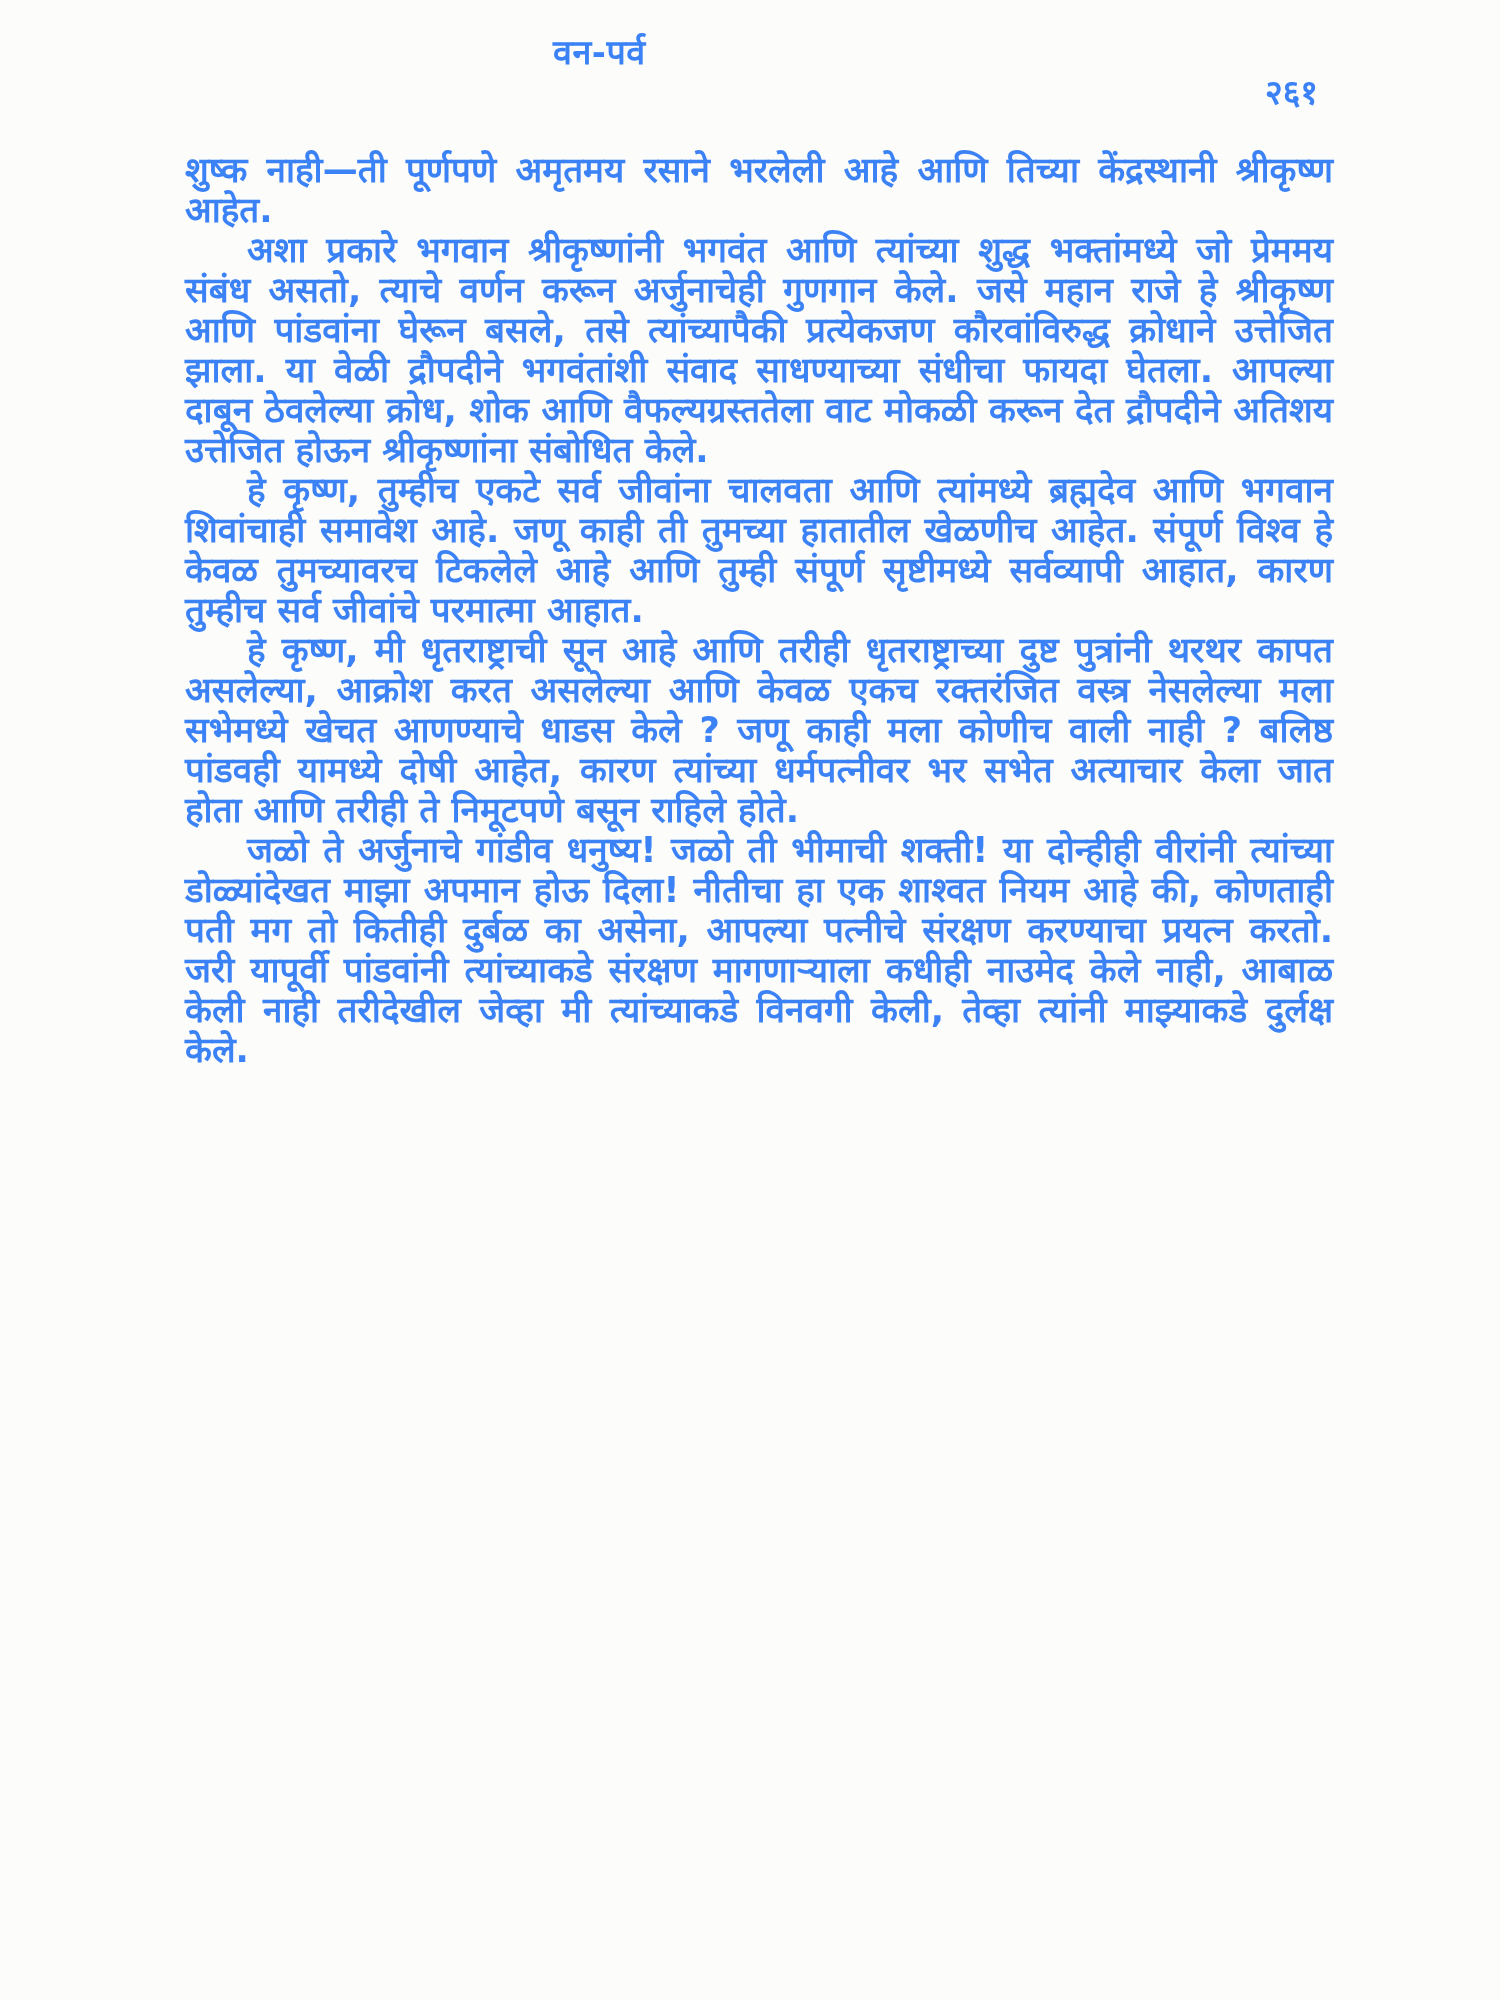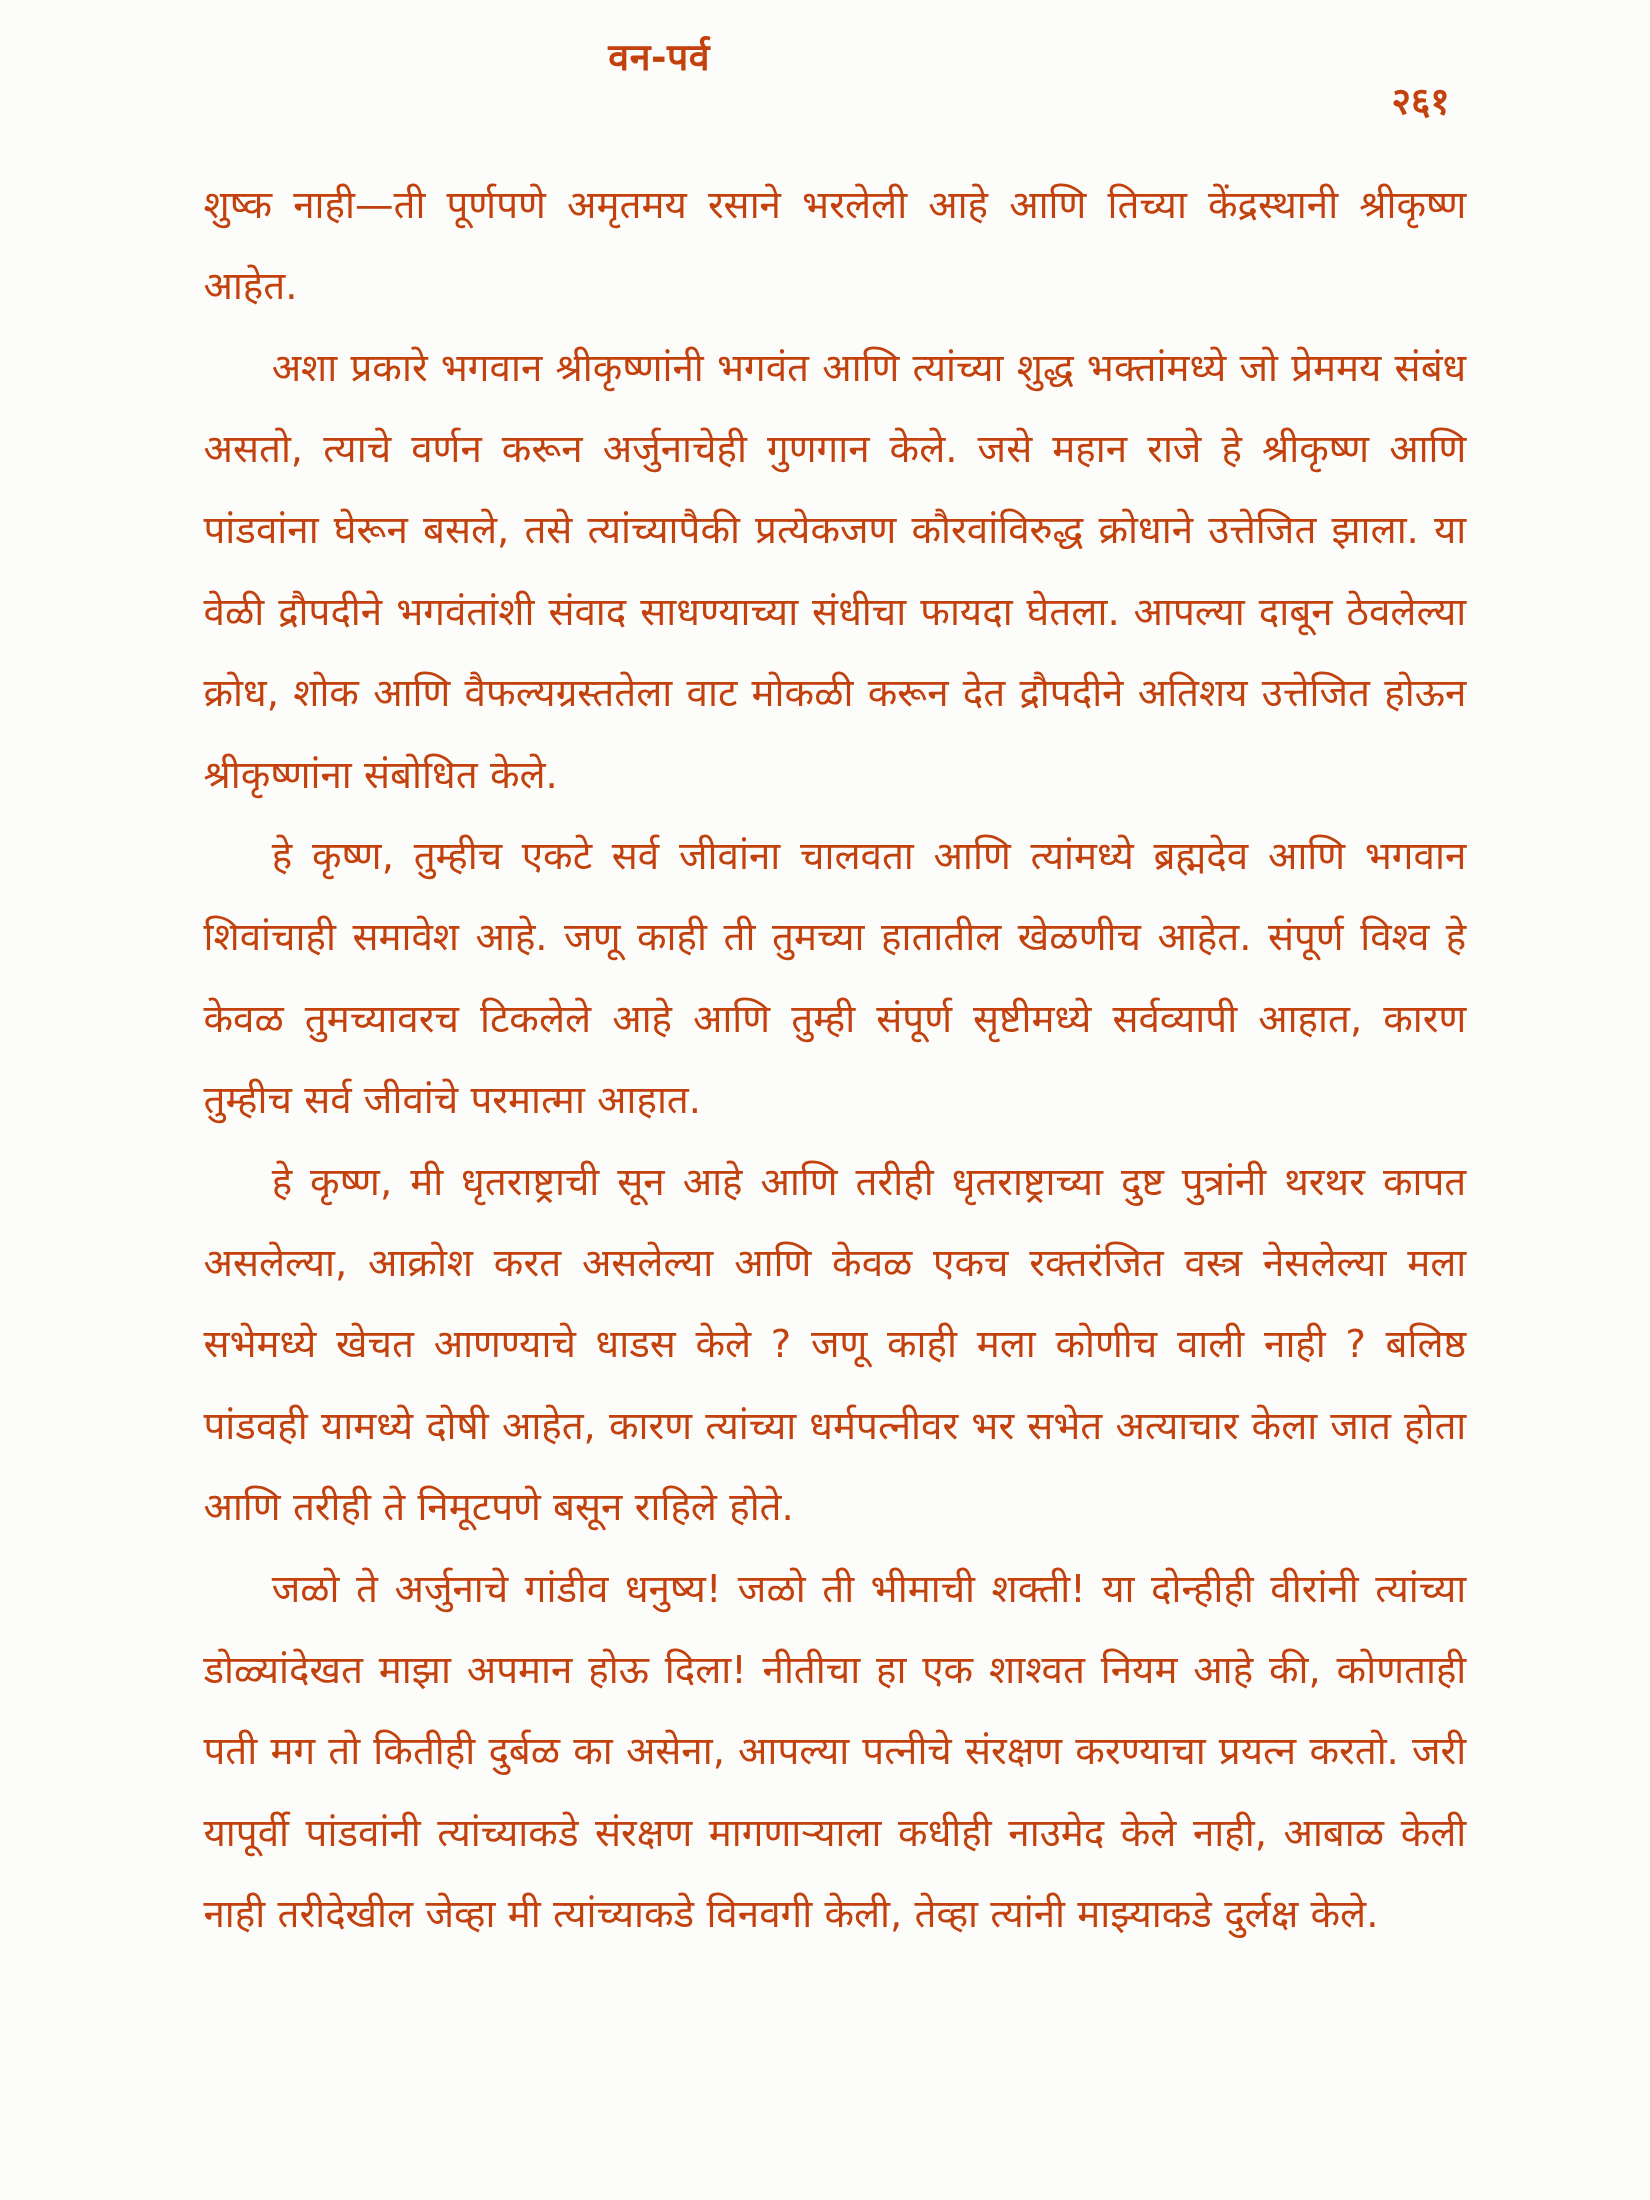--- a/index.html
+++ b/index.html
@@ -6,21 +6,21 @@
     margin: 0;
     padding: 0;
     background: #e8e8e8;
   }
   .page {
     position: relative;
     width: 1500px;
     height: 2000px;
     margin: 0 auto;
     background: #fcfcfb;
-    color: #c2410c;
+    color: #3b82f6;
     font-family: "DejaVu Sans", "Liberation Serif", serif;
     overflow: hidden;
     box-sizing: border-box;
   }
   .running-header {
     position: absolute;
     top: 28px;
     left: 0;
     width: 100%;
     height: 52px;
@@ -45,24 +45,24 @@
   }
   .body-text {
     position: absolute;
     top: 150px;
     left: 185px;
     width: 1148px;
   }
   .para {
     margin: 0;
     font-size: 35px;
-    line-height: 74px;
+    line-height: 40px;
     text-align: justify;
     text-justify: inter-word;
-    font-weight: 400;
+    font-weight: 700;
   }
   .para.indented {
     text-indent: 62px;
   }
 </style>
 </head>
 <body>
 
 <div class="page">
 

